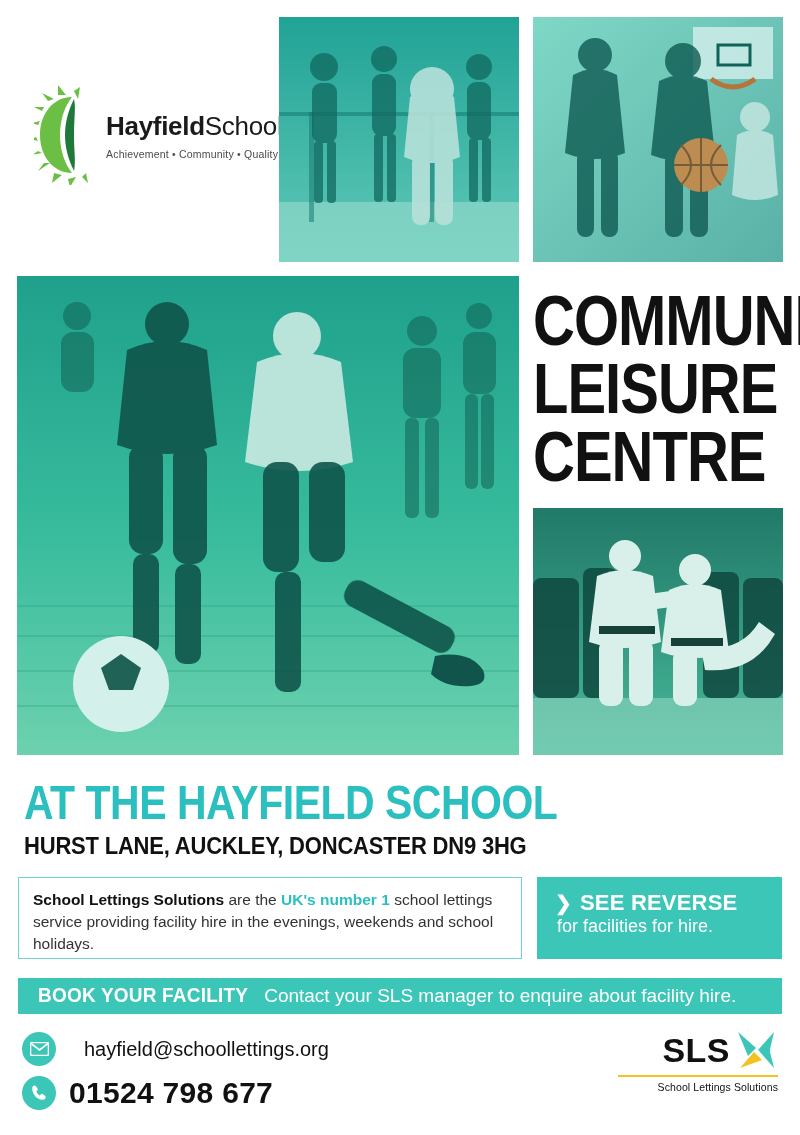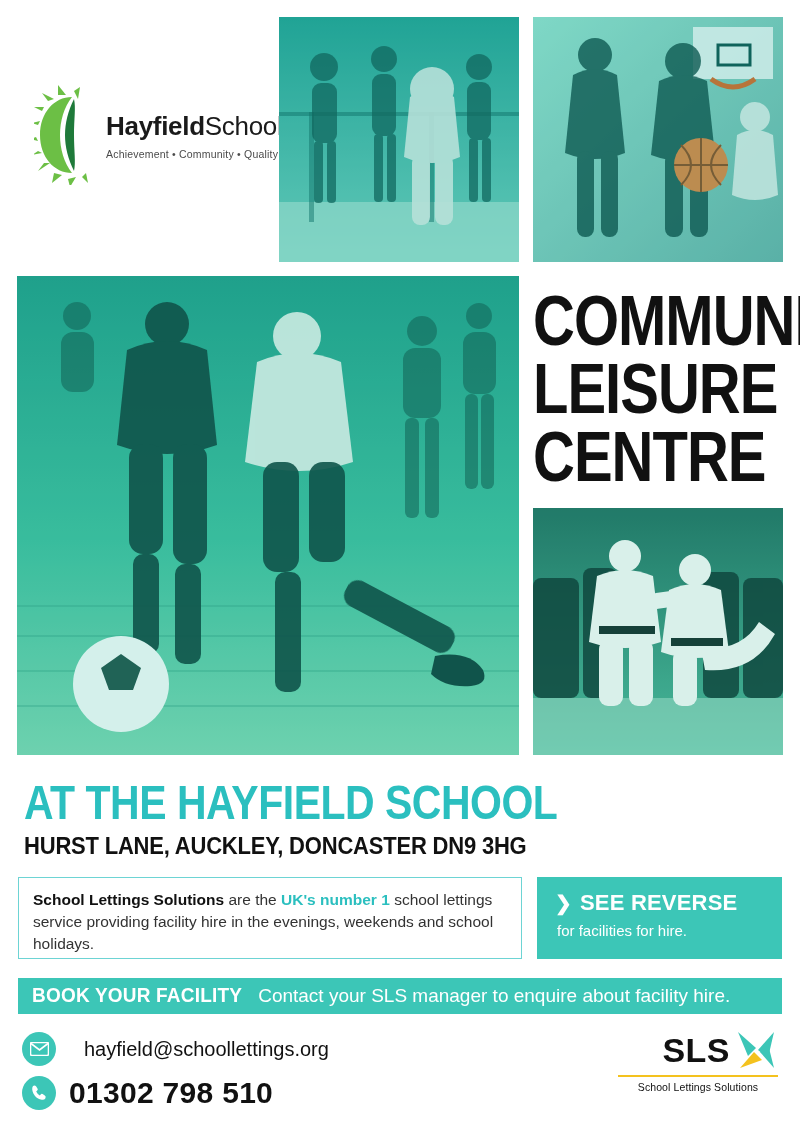--- a/index.html
+++ b/index.html
@@ -147,36 +147,35 @@
     display: flex;
     align-items: center;
     gap: 8px;
   }
   .chev {
     font-size: 20px;
     font-weight: bold;
     line-height: 1;
   }
   .reverse-sub {
-    font-size: 15px;
-    margin-top: 6px;
+    font-size: 18px;
     margin-left: 2px;
   }
 
   
   .book-bar {
     position: absolute;
     left: 18px;
     top: 978px;
     width: 764px;
     height: 36px;
     background: #3cc6b7;
     display: flex;
     align-items: center;
-    padding-left: 14px;
+    padding-left: 20px;
     gap: 16px;
   }
   .book-title {
     font-size: 19px;
     font-weight: bold;
     color: #ffffff;
     letter-spacing: 0.2px;
     transform: scaleY(1.08);
   }
   .book-text {
@@ -221,21 +220,21 @@
     color: #111111;
     letter-spacing: 0.3px;
   }
 
   
   .sls {
     position: absolute;
     right: 22px;
     top: 1030px;
     width: 160px;
-    text-align: center;
+    text-align: right;
   }
   .sls-main {
     display: flex;
     align-items: center;
     justify-content: flex-end;
     gap: 4px;
   }
   .sls-word {
     font-size: 34px;
     font-weight: bold;
@@ -502,21 +501,21 @@
     </span>
     <span class="email-text">hayfield@schoollettings.org</span>
   </div>
 
   <div class="contact-phone">
     <span class="ico-circle">
       <svg width="18" height="18" viewBox="0 0 18 18">
         <path d="M3 2 q2 -1 3.2 0.6 l1.4 2.2 q0.6 1 -0.4 1.8 l-1 0.8 q1.2 2.6 3.6 4 l0.9 -1 q0.9 -1 1.9 -0.3 l2.2 1.4 q1.6 1.1 0.5 3 q-1.2 1.8 -3.6 1.2 Q6 14.6 3.4 9.4 Q1.2 5 3 2 Z" fill="#ffffff"></path>
       </svg>
     </span>
-    <span class="phone-text">01302 798 510</span>
+    <span class="phone-text">01524 798 677</span>
   </div>
 
   <div class="sls">
     <div class="sls-main">
       <span class="sls-word">SLS</span>
       <svg class="sls-x" viewBox="0 0 44 40">
         <path d="M4 2 L22 18 L14 26 Z" fill="#3cc6b7"></path>
         <path d="M40 2 L24 20 L34 28 Z" fill="#3cc6b7"></path>
         <path d="M6 38 L20 22 L28 30 Z" fill="#f4c21e"></path>
         <path d="M40 38 L26 22 L34 14 Z" fill="#3cc6b7"></path>

